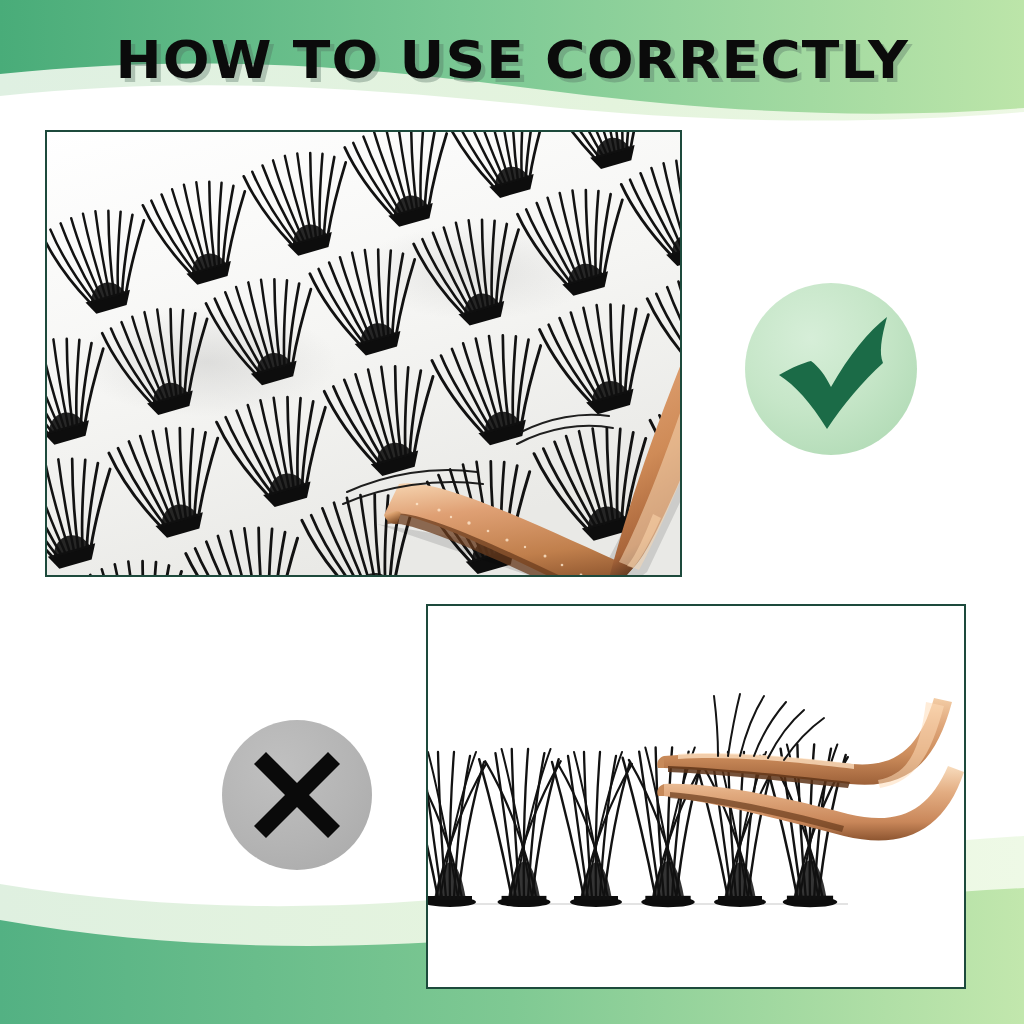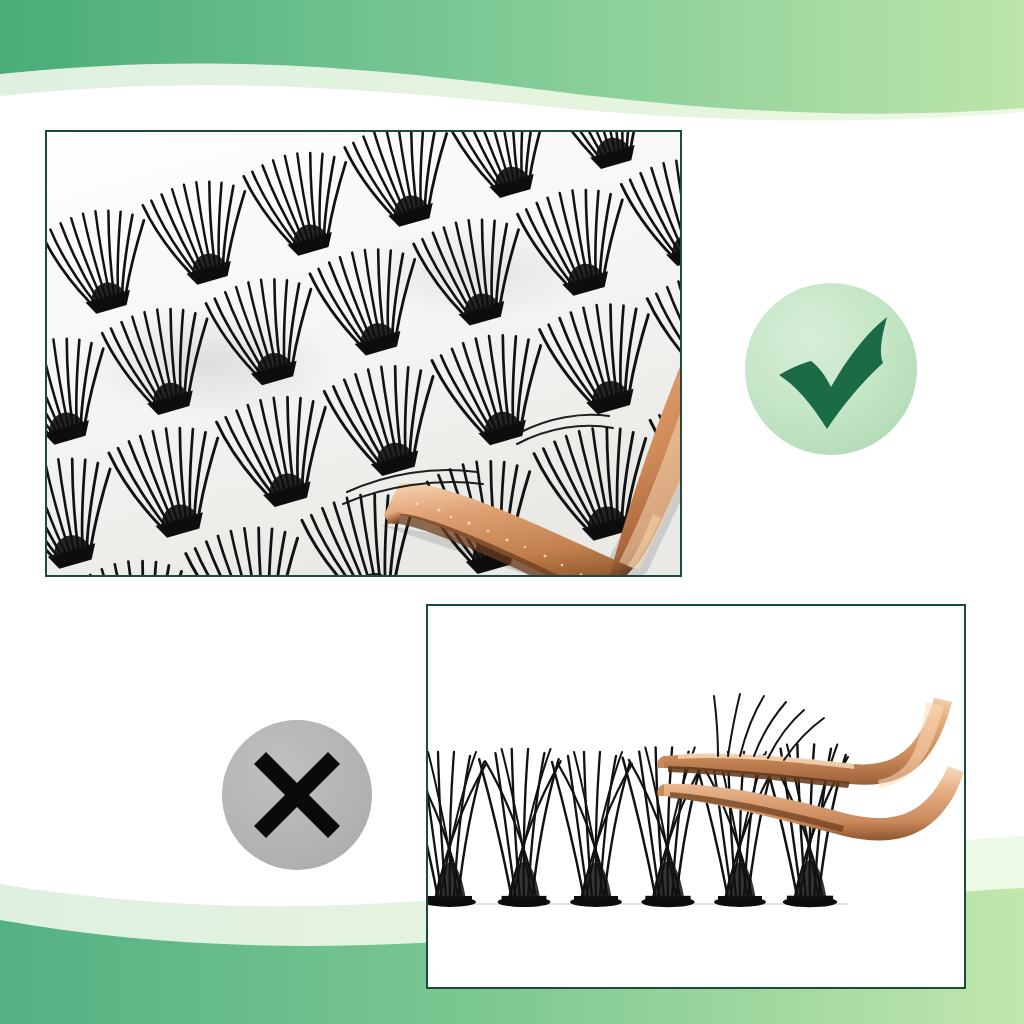--- a/index.html
+++ b/index.html
@@ -130,20 +130,23 @@
 
     <path d="M0,0 L1024,0 L1024,112 C860,126 700,122 540,106 C380,90 210,74 0,96 Z" fill="url(#gradTopPale)"></path>
 
     <path d="M0,0 L1024,0 L1024,108 C870,120 720,112 560,92 C400,72 230,50 0,74 Z" fill="url(#gradTopGreen)"></path>
 
     <path d="M0,1024 L1024,1024 L1024,836 C860,846 700,872 520,892 C340,912 170,912 0,884 Z" fill="url(#gradBotPale)"></path>
 
     <path d="M0,1024 L1024,1024 L1024,888 C860,896 700,920 520,936 C340,952 170,950 0,920 Z" fill="url(#gradBotGreen)"></path>
   </svg>
 
+  <div class="title-wrap">
+    <span class="title-text">HOW TO USE CORRECTLY</span>
+  </div>
 
   <div class="photo-frame" id="photo-top">
     <svg class="photo-svg" viewBox="0 0 633 443" preserveAspectRatio="none">
       <defs>
         <linearGradient id="trayBg" x1="0" y1="0" x2="0.4" y2="1">
           <stop offset="0%" stop-color="#ffffff"></stop>
           <stop offset="55%" stop-color="#f5f5f3"></stop>
           <stop offset="100%" stop-color="#e9e9e6"></stop>
         </linearGradient>
         <linearGradient id="tweezerBody" x1="0" y1="0" x2="0.3" y2="1">

